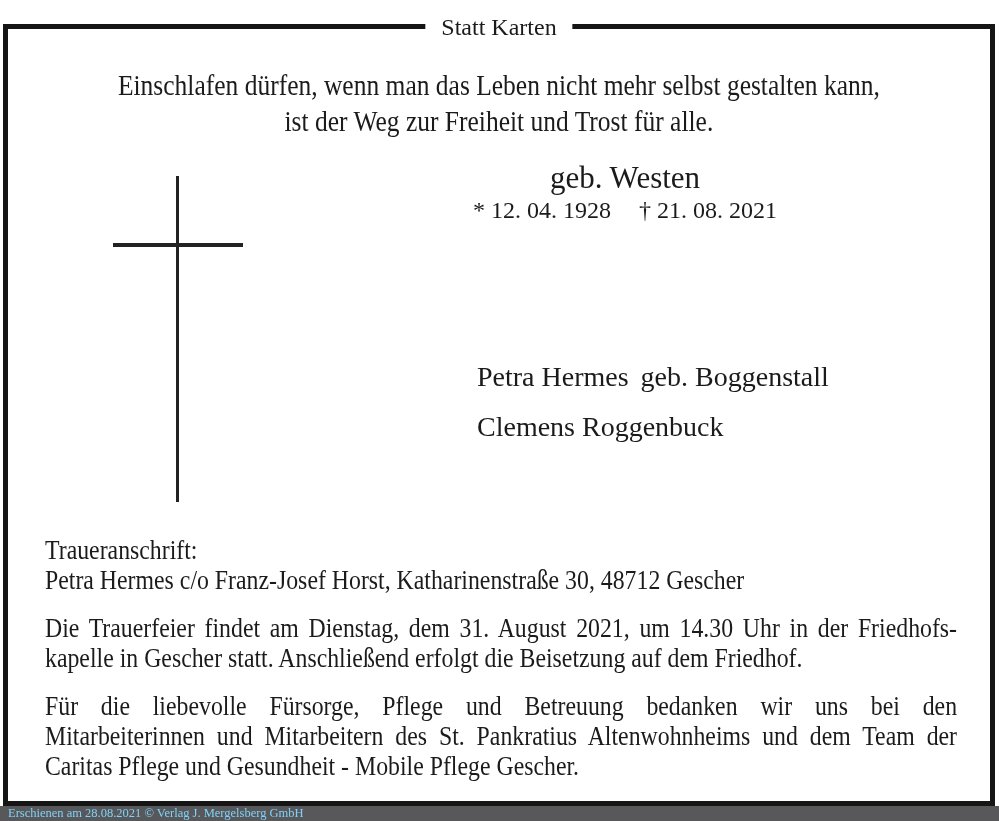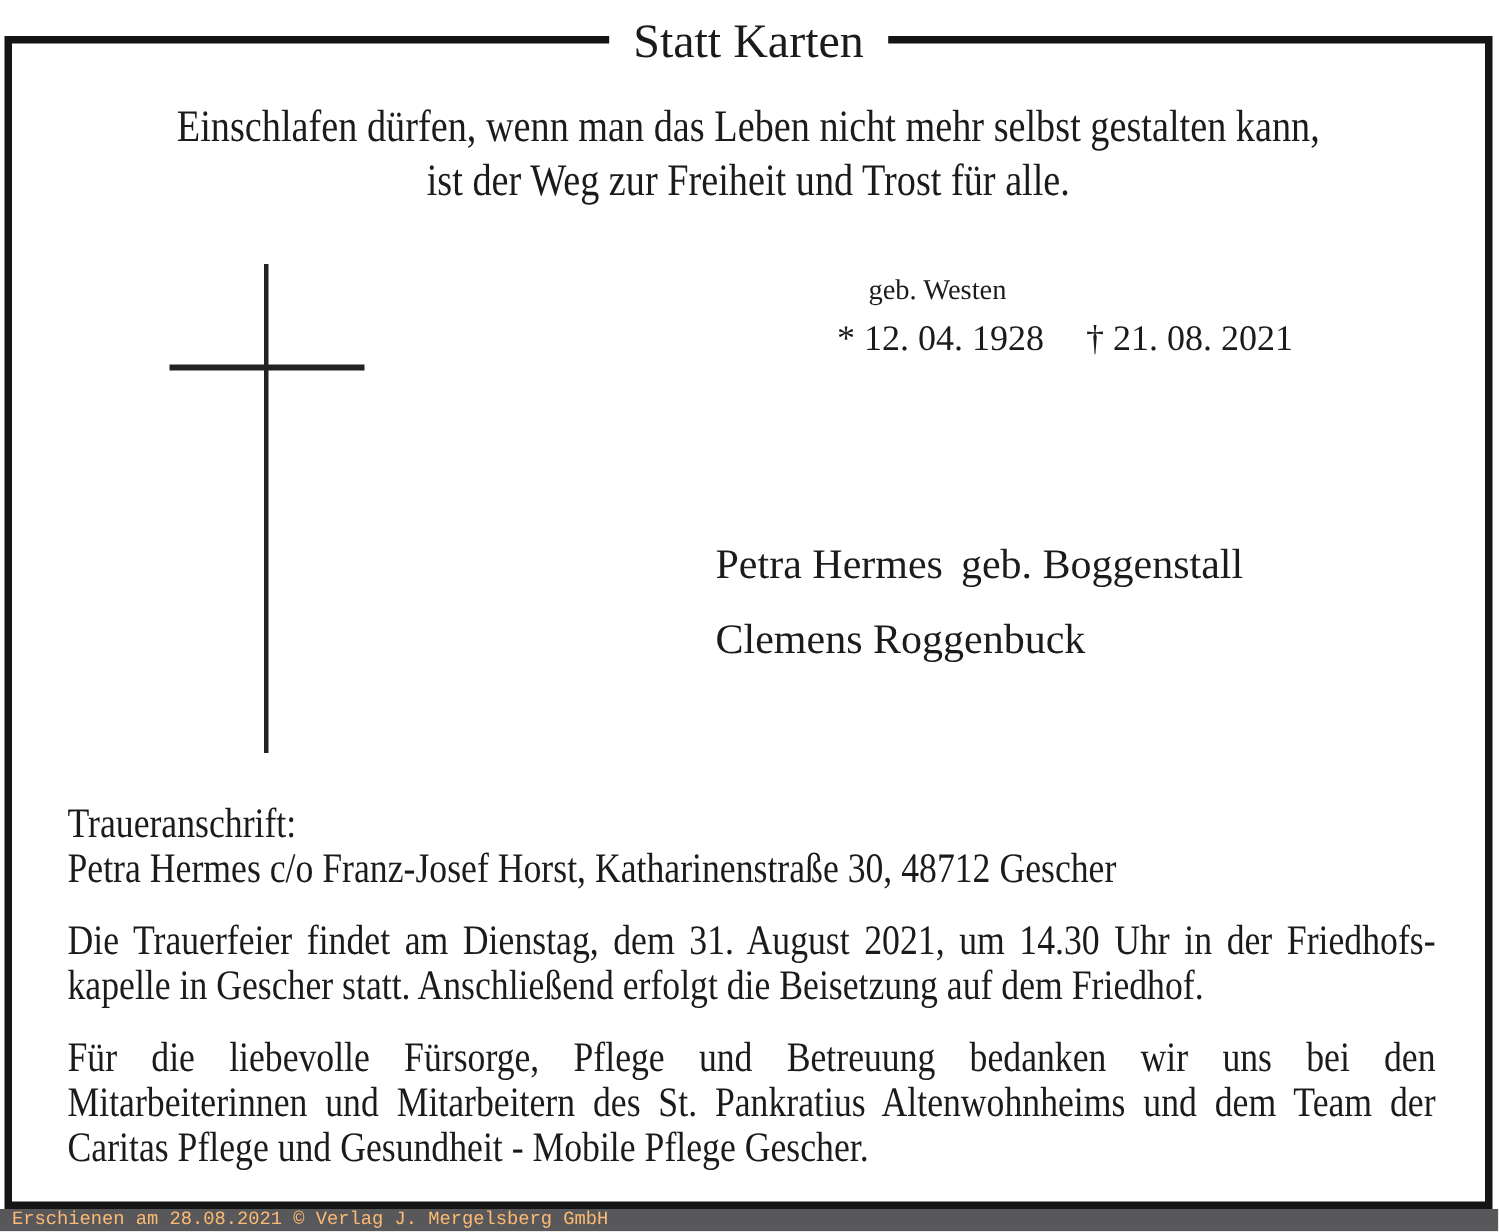--- a/index.html
+++ b/index.html
@@ -21,21 +21,21 @@
     border: 5px solid #151515;
     box-sizing: border-box;
     background: #ffffff;
   }
   .statt-karten {
     position: absolute;
     top: -20px; left: 50%;
     transform: translateX(-50%);
     background: #ffffff;
     padding: 0 16px;
-    font-size: 32px;
+    font-size: 24px;
     line-height: 36px;
     white-space: nowrap;
   }
 
   
   .squeeze {
     transform: scaleX(0.85);
     transform-origin: 0 0;
   }
 
@@ -72,30 +72,28 @@
     text-align: center;
   }
   .deceased-name {
     font-size: 48px;
     font-weight: bold;
     line-height: 54px;
     letter-spacing: 0.5px;
     white-space: nowrap;
   }
   .maiden-name {
-    margin-top: 16px;
-    font-size: 19px;
+    font-size: 31px;
     line-height: 28px;
   }
   .dates {
     margin-top: 4px;
     font-size: 24px;
     line-height: 28px;
     white-space: nowrap;
-    text-align: right;
   }
   .dates .death { margin-left: 22px; }
 
   
   .family {
     position: absolute;
     left: 469px; top: 314px;
     width: 480px;
     text-align: left;
   }
@@ -121,24 +119,24 @@
     text-align: justify;
     text-align-last: justify;
   }
 
   
   .footer-bar {
     position: absolute;
     left: 0; top: 806px;
     width: 999px; height: 15px;
     background: #58585a;
-    font-family: Liberation Mono, monospace;
+    font-family: Liberation Serif, serif;
     font-size: 12.5px;
     line-height: 15px;
-    color: #fdba74;
+    color: #7dd3fc;
   }
   .footer-bar .ftext { padding-left: 8px; white-space: nowrap; }
 </style>
 </head>
 <body>
 
 <div class="page">
 
   <div class="notice">
 

